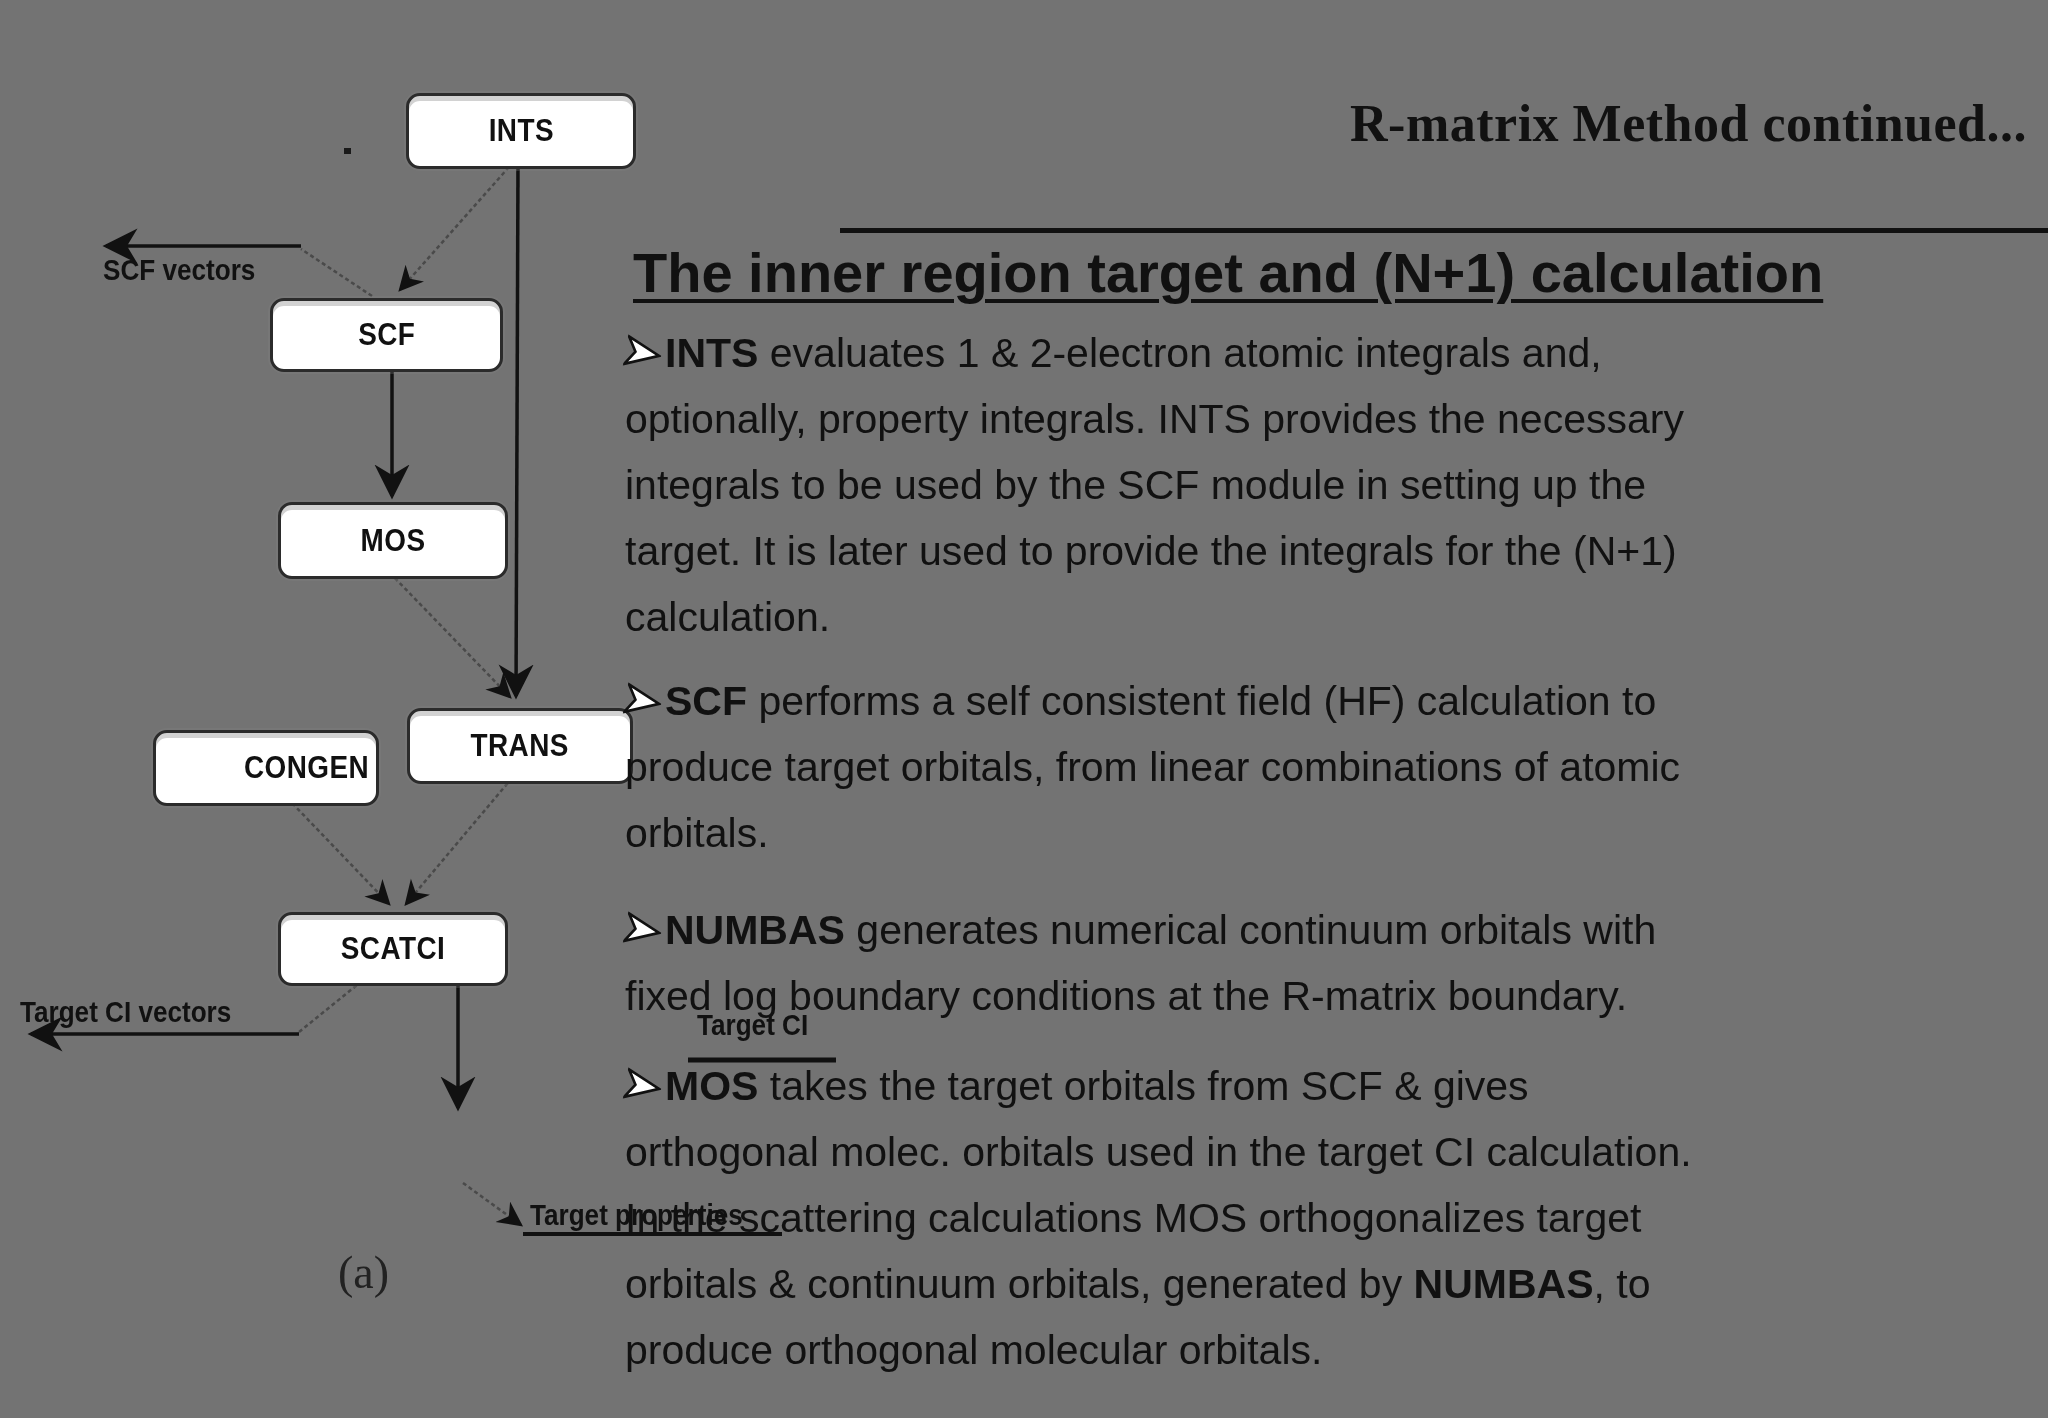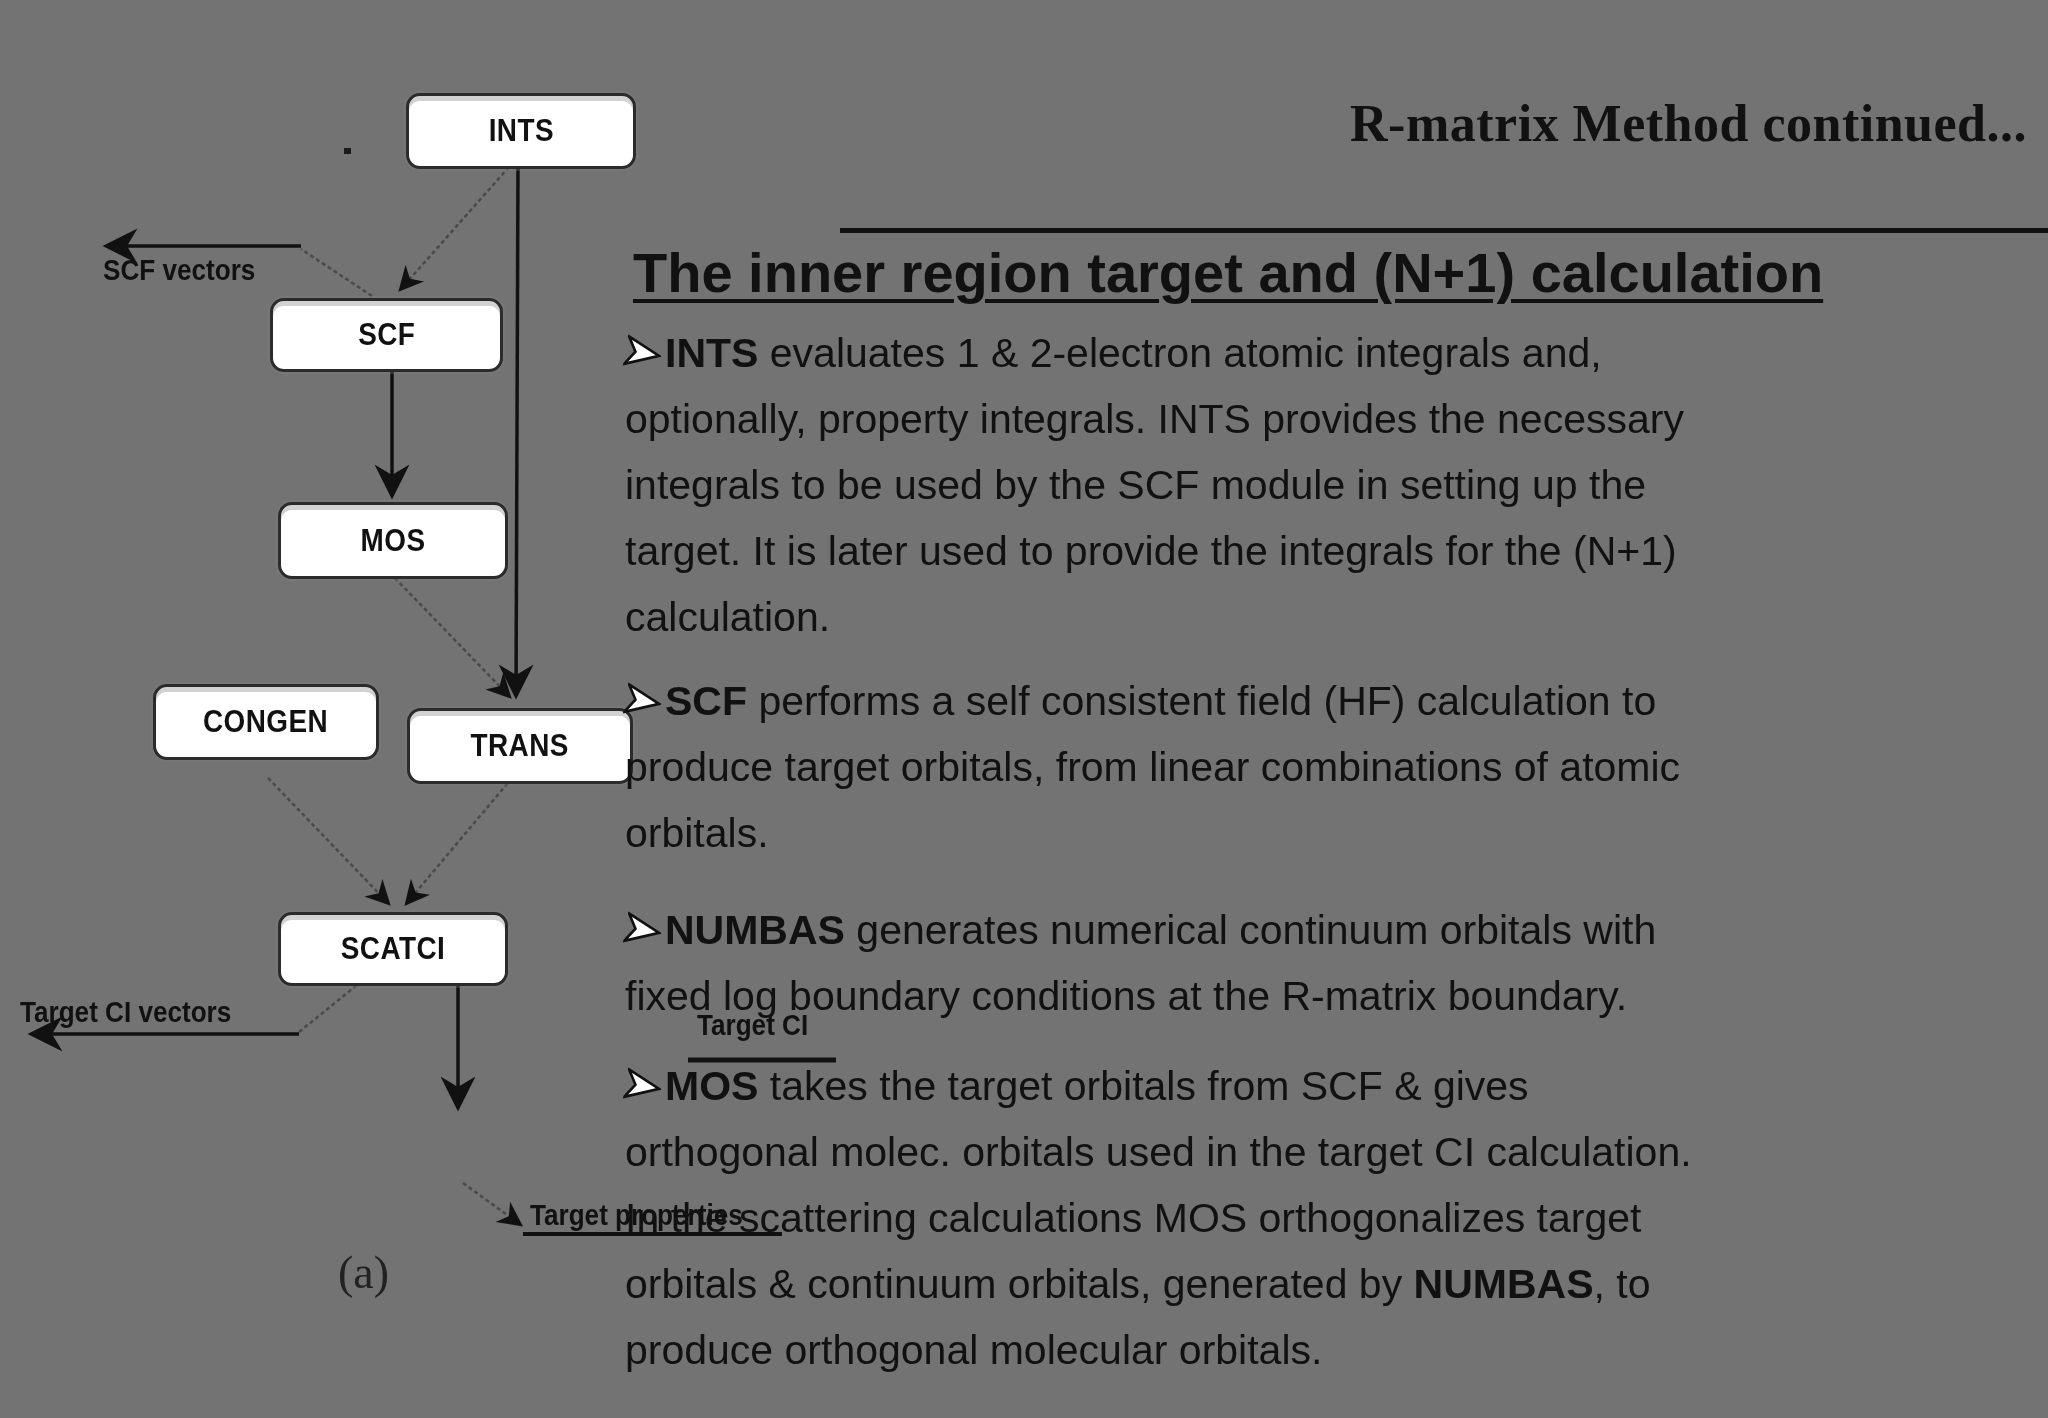--- a/index.html
+++ b/index.html
@@ -10,21 +10,21 @@
   .flowchart{position:absolute;inset:0;z-index:1;}
   .fc-svg{position:absolute;left:0;top:0;}
   .fc-box{position:absolute;background:#fff;border:3px solid #2b2b2b;border-radius:14px;
           box-shadow:0 0 0 2px rgba(130,130,130,.28), inset 0 5px 0 rgba(165,165,165,.5);
           display:flex;align-items:center;justify-content:center;}
   .fc-box span{font-weight:bold;font-size:31px;letter-spacing:.5px;color:#111;
                display:inline-block;transform:scaleX(.9);}
   .box-ints   {left:406px;top:93px;  width:224px;height:70px;}
   .box-scf    {left:270px;top:298px; width:227px;height:68px;}
   .box-mos    {left:278px;top:502px; width:224px;height:71px;}
-  .box-congen {left:153px;top:684px; width:220px;height:70px;}
+  .box-congen {left:153px;top:730px; width:220px;height:70px;justify-content:flex-end;}
   .box-trans  {left:407px;top:708px; width:220px;height:70px;}
   .box-scatci {left:278px;top:912px; width:224px;height:68px;}
   .box-denprop{left:347px;top:1118px;width:218px;height:65px;}
 
   .fc-label{position:absolute;font-weight:bold;font-size:29px;color:#111;white-space:nowrap;
             transform:scaleX(.9);transform-origin:left top;}
   .lbl-scf-vectors{left:103px;top:254px;}
   .lbl-target-ci-vectors{left:20px;top:996px;}
   .lbl-target-ci{left:697px;top:1009px;}
   .lbl-target-properties{left:530px;top:1199px;}

